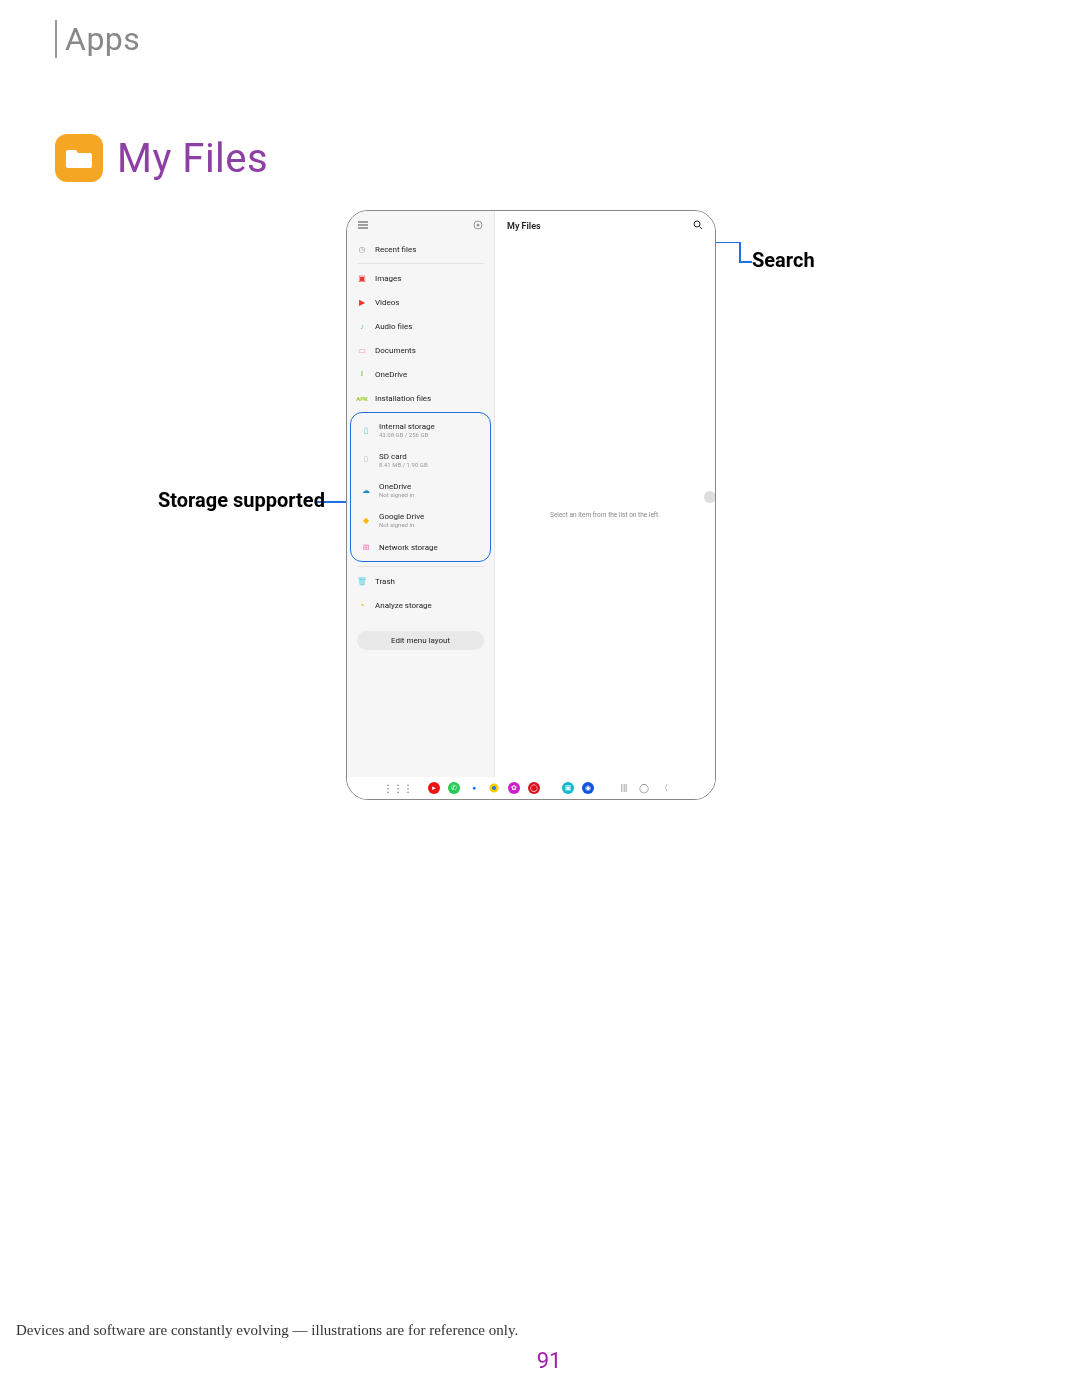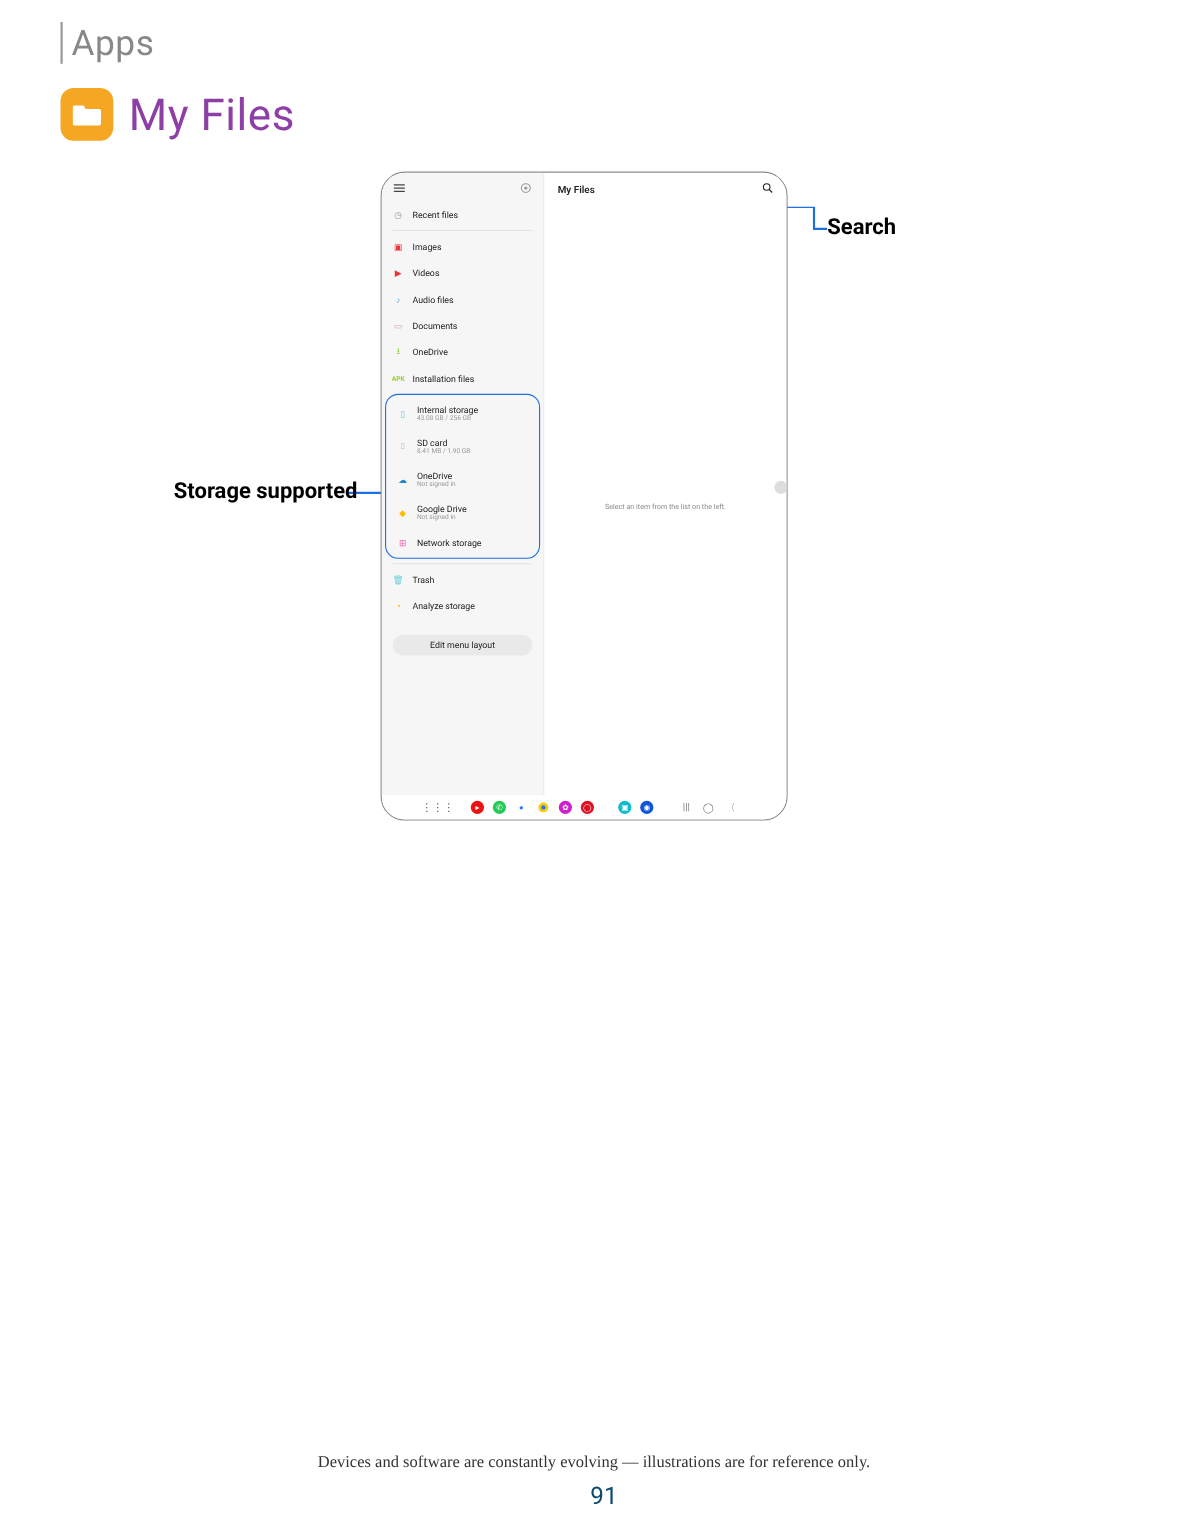--- a/index.html
+++ b/index.html
@@ -10,21 +10,21 @@
     font-family: -apple-system, "Segoe UI", Roboto, Arial, sans-serif;
     position: relative;
     color: #222;
   }
   .page {
     padding: 20px 55px 0 55px;
   }
   .header-section {
     border-left: 2px solid #999;
     padding-left: 4px;
-    margin-bottom: 22px;
+    margin-bottom: 76px;
   }
   .header-title {
     font-size: 32px;
     color: #888;
     font-weight: 400;
     letter-spacing: 0.5px;
     padding-left: 4px;
   }
   .title-row {
     display: flex;
@@ -180,33 +180,32 @@
   .leader {
     position:absolute;
     stroke:#1e6fe0;
     stroke-width:2;
     fill:none;
   }
 
   .footnote {
     position:absolute;
     bottom: 58px;
-    left:0; right:0;
-    text-align:center;
+    left:16px; right:0;
     font-size: 15px;
     color:#333;
     font-family: Georgia, serif;
   }
   .page-num {
     position:absolute;
     bottom: 24px;
     left:0; right:0;
     text-align:center;
     font-size: 22px;
-    color:#0c4a6e;
+    color:#a21caf;
     padding-left:18px;
   }
 </style>
 </head>
 <body>
 
 <div class="page">
   <div class="header-section">
     <div class="header-title">Apps</div>
   </div>

